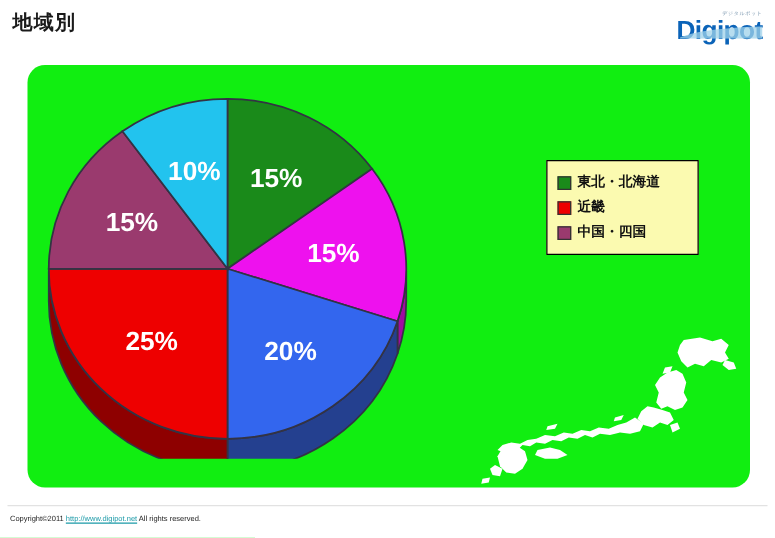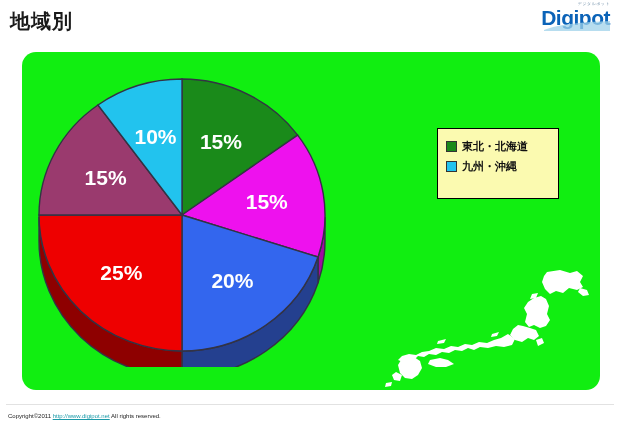--- a/index.html
+++ b/index.html
@@ -17,36 +17,36 @@
     width: 620px;
     height: 430px;
     background: #ffffff;
   }
 
   
   #page-title {
     position: absolute;
     left: 10px;
     top: 8px;
-    font-size: 20px;
+    font-size: 16px;
     font-weight: bold;
     color: #1a1a1a;
     letter-spacing: 1px;
     white-space: nowrap;
   }
 
   
   #logo {
     position: absolute;
     right: 10px;
     top: 7px;
     width: 68px;
     height: 28px;
     display: flex;
-    align-items: flex-start;
+    align-items: flex-end;
     justify-content: flex-end;
   }
   #logo-mark {
     font-size: 21px;
     font-weight: bold;
     color: #0b63b8;
     line-height: 1;
     letter-spacing: -0.5px;
     position: relative;
   }
@@ -109,21 +109,21 @@
   }
 
   
   #legend {
     position: absolute;
     left: 415px;
     top: 76px;
     width: 122px;
     background: #fbfab0;
     border: 1.5px solid #000000;
-    padding: 7px 6px 22px 8px;
+    padding: 7px 6px 7px 8px;
   }
   .legend-row {
     display: flex;
     align-items: center;
     height: 20px;
     white-space: nowrap;
   }
   .legend-swatch {
     width: 11px;
     height: 11px;
@@ -239,22 +239,26 @@
           </g>
       </svg>
     </div>
 
     <div id="legend">
         <div class="legend-row">
           <span class="legend-swatch" style="background: rgb(26, 138, 26);"></span>
           <span class="legend-label">東北・北海道</span>
         </div>
         <div class="legend-row">
-          <span class="legend-swatch" style="background: rgb(34, 195, 238);"></span>
-          <span class="legend-label">九州・沖縄</span>
+          <span class="legend-swatch" style="background: rgb(238, 0, 0);"></span>
+          <span class="legend-label">近畿</span>
+        </div>
+        <div class="legend-row">
+          <span class="legend-swatch" style="background: rgb(154, 58, 110);"></span>
+          <span class="legend-label">中国・四国</span>
         </div>
       </div>
 
   </div>
 
   <div id="footer-rule"></div>
   <div id="footer">
     <span>Copyright©2011 </span><a href="#">http://www.digipot.net</a><span> All rights reserved.</span>
   </div>
 

